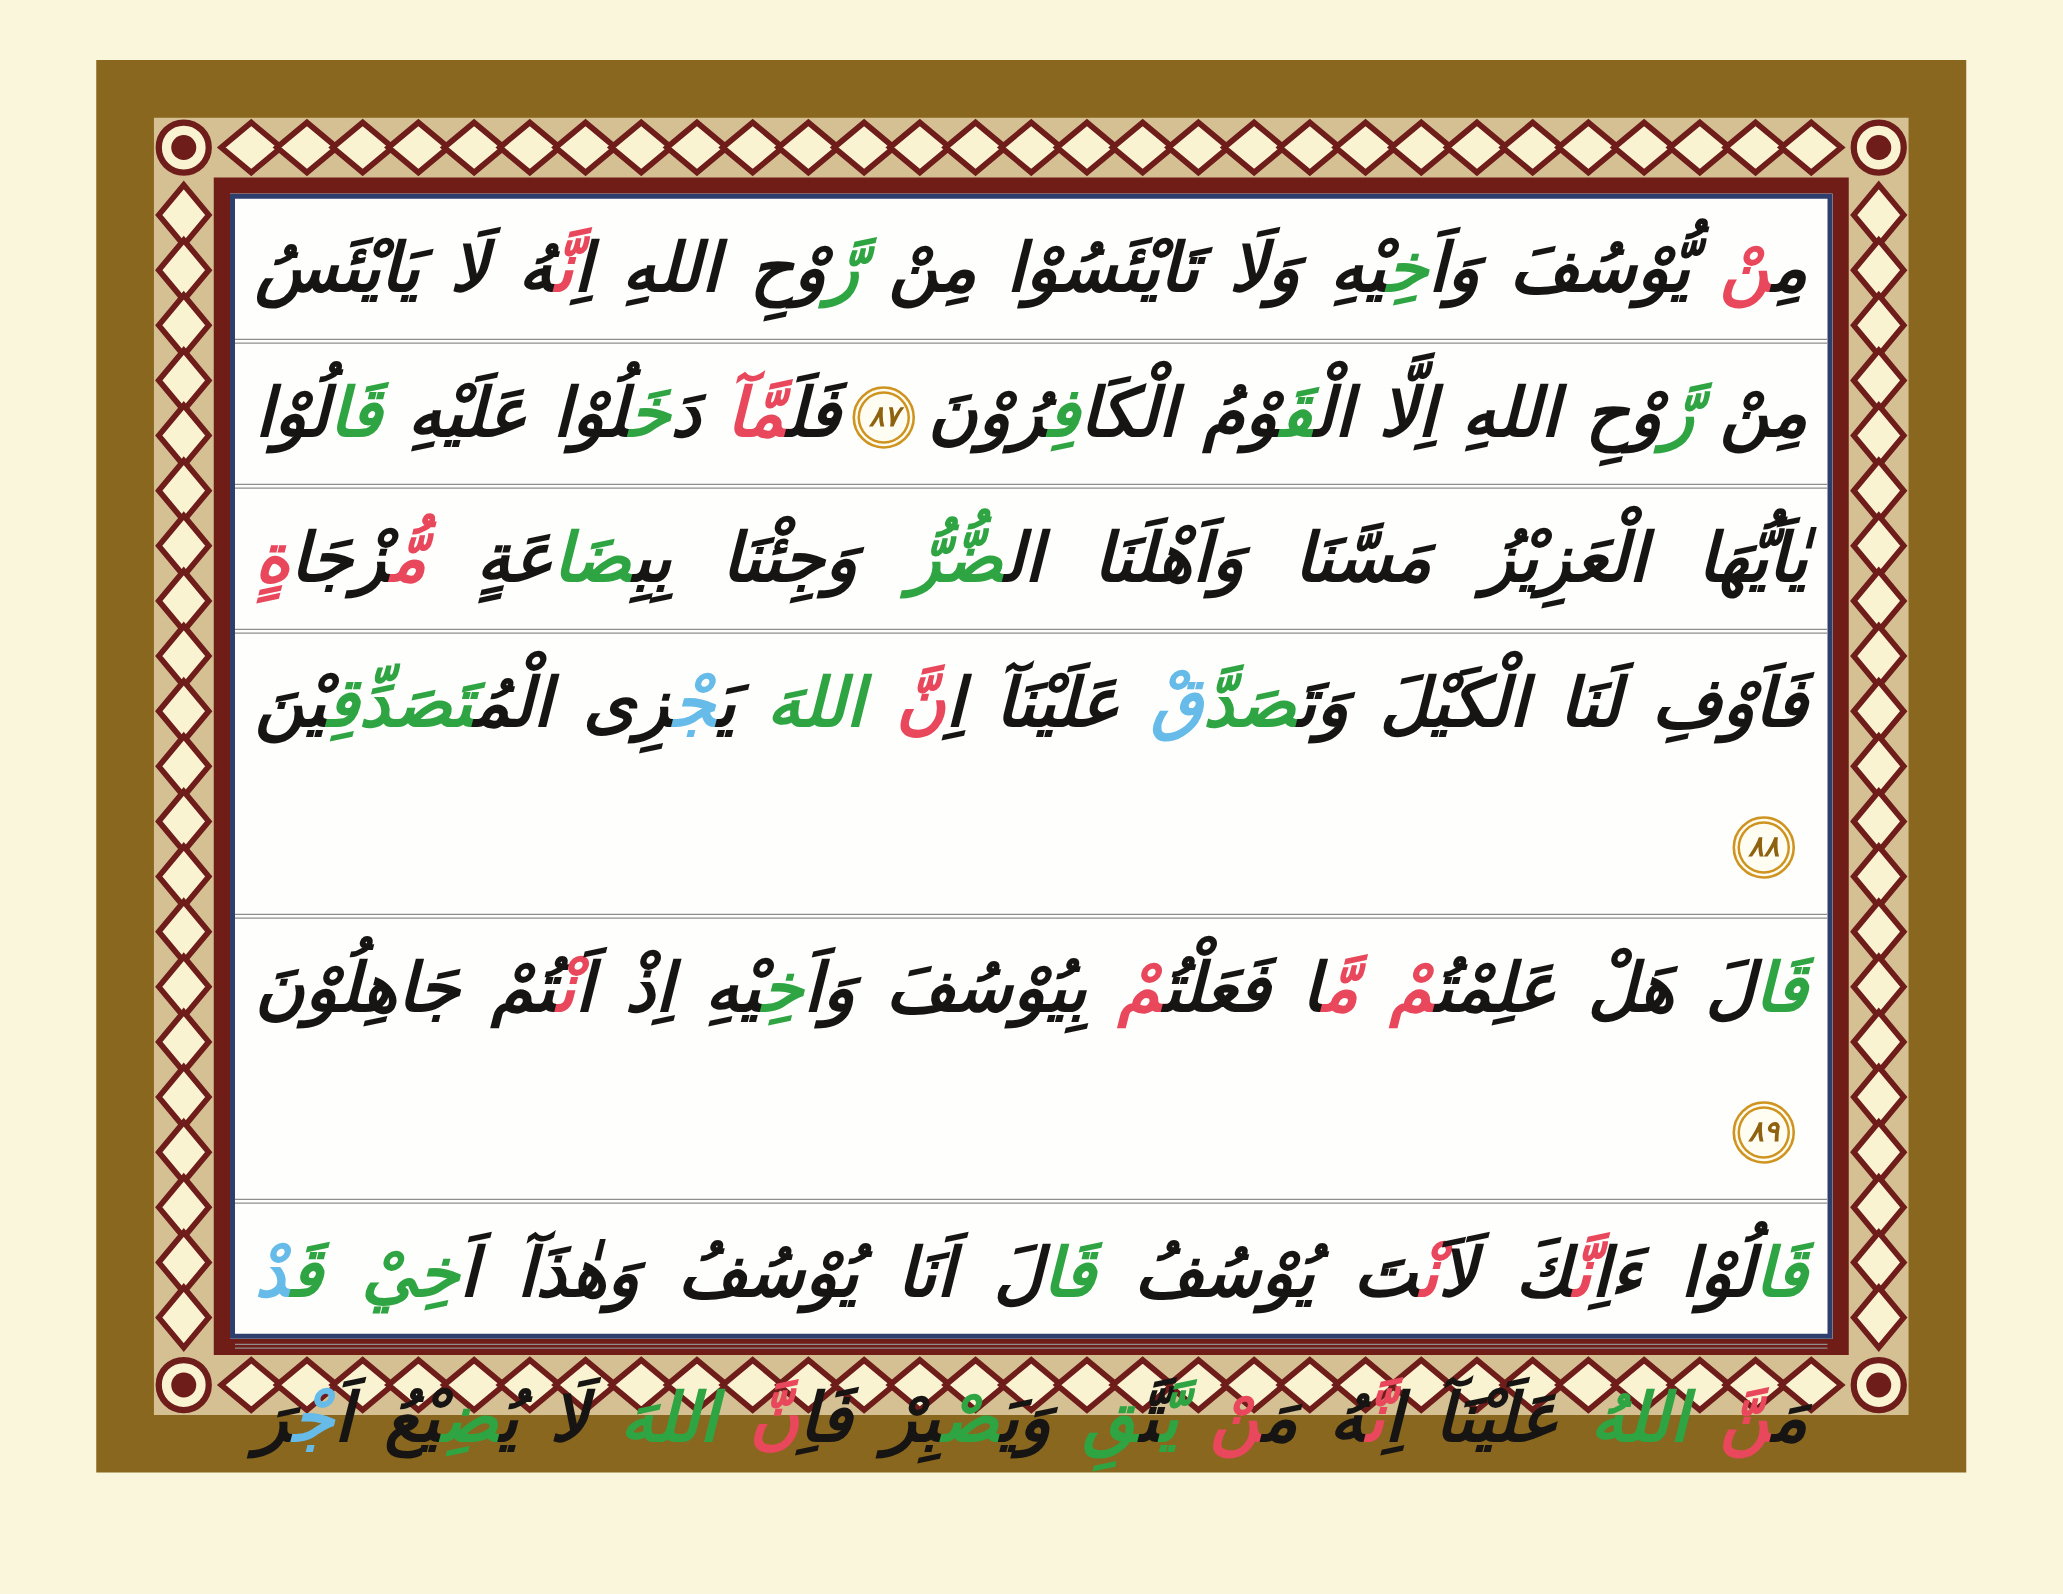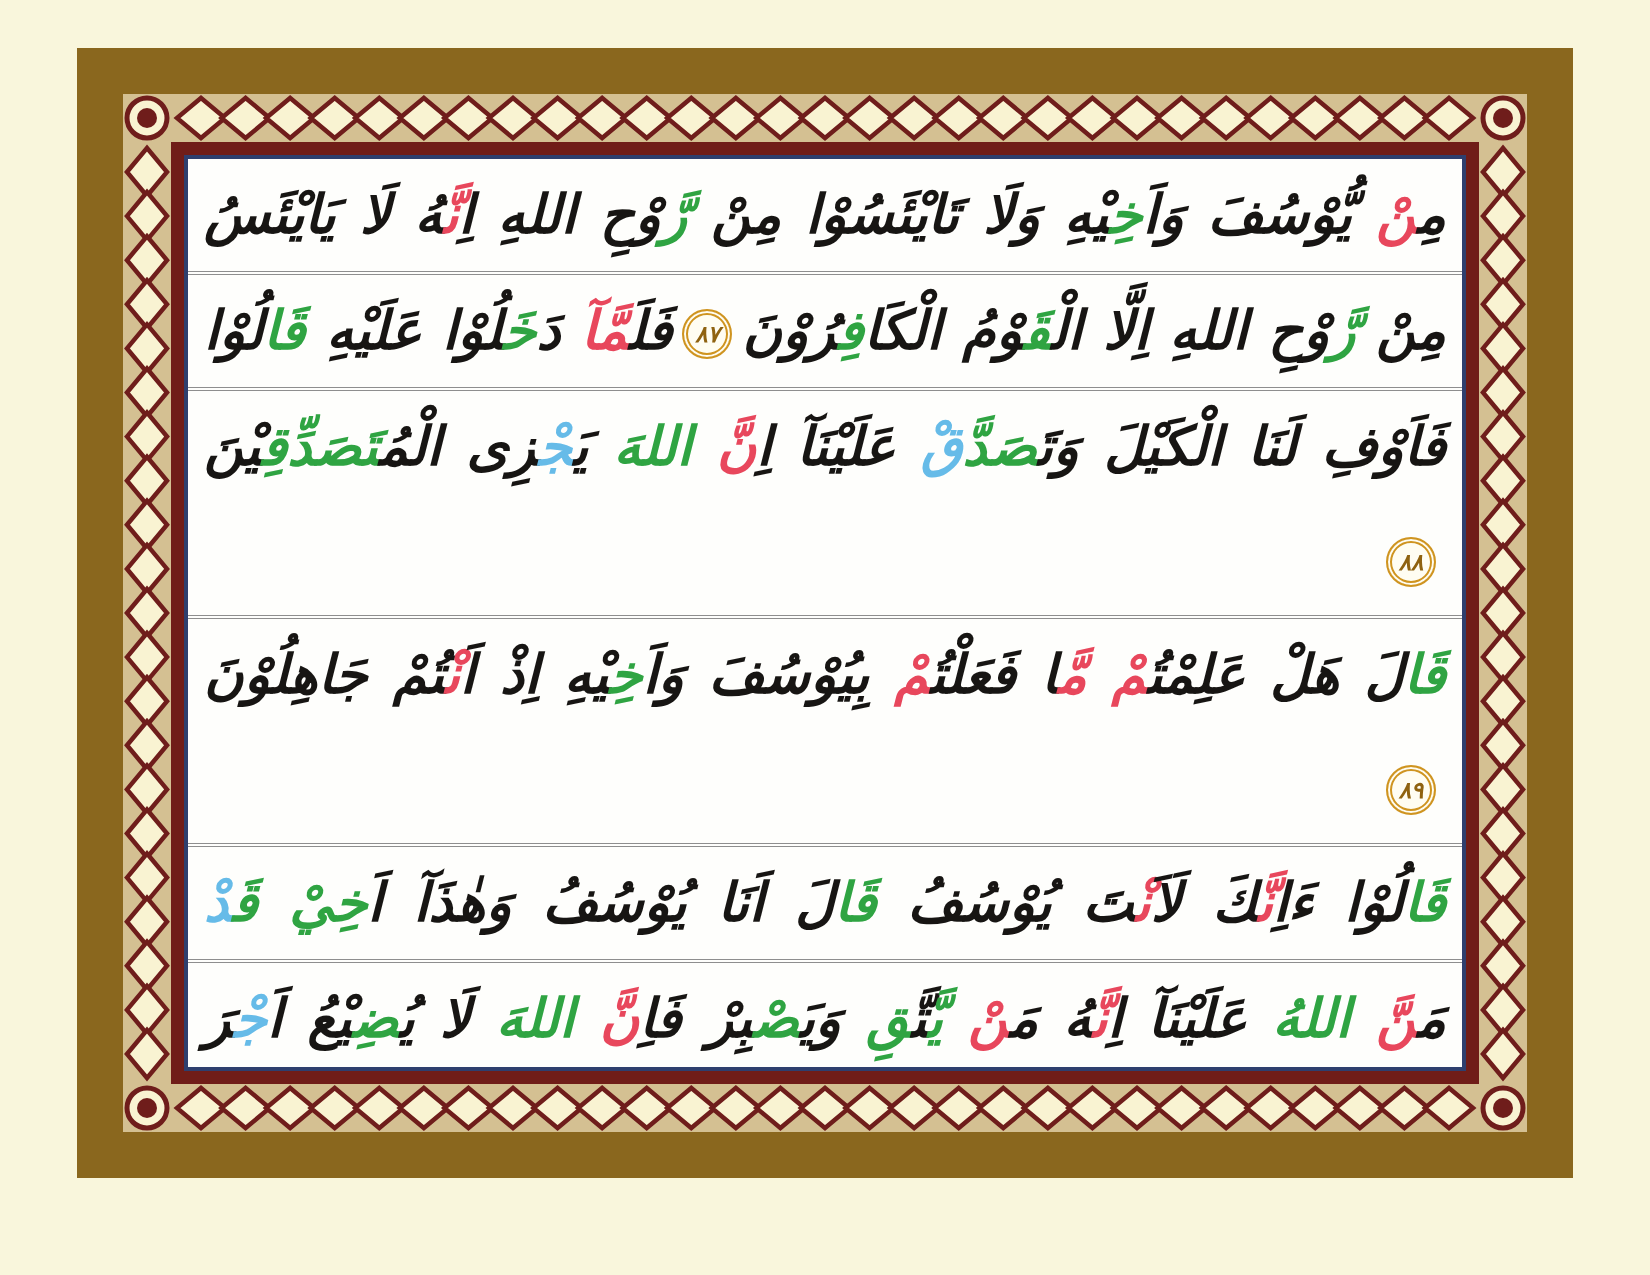--- a/index.html
+++ b/index.html
@@ -189,20 +189,21 @@
         <circle cx="24" cy="1014" r="20" fill="#f9f3d2" stroke="#6f1d1b" stroke-width="5"></circle>
         <circle cx="24" cy="1014" r="10" fill="#6f1d1b"></circle>
         <circle cx="1380" cy="1014" r="20" fill="#f9f3d2" stroke="#6f1d1b" stroke-width="5"></circle>
         <circle cx="1380" cy="1014" r="10" fill="#6f1d1b"></circle>
       </svg>
     <div class="frame-inner">
       <div class="frame-navy">
         <div class="text-area">
             <div class="text-row"><span class="seg c-black">مِ</span><span class="seg c-red">نْ</span><span class="seg c-black"> يُّوْسُفَ وَاَ</span><span class="seg c-green">خِ</span><span class="seg c-black">يْهِ وَلَا تَايْئَسُوْا مِنْ </span><span class="seg c-green">رَّ</span><span class="seg c-black">وْحِ اللهِ اِ</span><span class="seg c-red">نَّ</span><span class="seg c-black">هُ لَا يَايْئَسُ</span></div>
             <div class="text-row"><span class="seg c-black">مِنْ </span><span class="seg c-green">رَّ</span><span class="seg c-black">وْحِ اللهِ اِلَّا الْ</span><span class="seg c-green">قَ</span><span class="seg c-black">وْمُ الْكَا</span><span class="seg c-green">فِ</span><span class="seg c-black">رُوْنَ</span><span class="verse-marker">٨٧</span><span class="seg c-black">فَلَ</span><span class="seg c-red">مَّآ</span><span class="seg c-black"> دَ</span><span class="seg c-green">خَ</span><span class="seg c-black">لُوْا عَلَيْهِ </span><span class="seg c-green">قَا</span><span class="seg c-black">لُوْا</span></div>
+            <div class="text-row"><span class="seg c-black">يٰاَيُّهَا الْعَزِيْزُ مَسَّنَا وَاَهْلَنَا ال</span><span class="seg c-green">ضُّرُّ</span><span class="seg c-black"> وَجِئْنَا بِبِ</span><span class="seg c-green">ضَا</span><span class="seg c-black">عَةٍ </span><span class="seg c-red">مُّ</span><span class="seg c-black">زْجَا</span><span class="seg c-red">ةٍ</span></div>
             <div class="text-row"><span class="seg c-black">فَاَوْفِ لَنَا الْكَيْلَ وَتَ</span><span class="seg c-green">صَدَّ</span><span class="seg c-blue">قْ</span><span class="seg c-black"> عَلَيْنَآ اِ</span><span class="seg c-red">نَّ</span><span class="seg c-black"> </span><span class="seg c-green">اللهَ</span><span class="seg c-black"> يَ</span><span class="seg c-blue">جْ</span><span class="seg c-black">زِى الْمُ</span><span class="seg c-green">تَصَدِّقِ</span><span class="seg c-black">يْنَ</span><span class="verse-marker">٨٨</span></div>
             <div class="text-row"><span class="seg c-green">قَا</span><span class="seg c-black">لَ هَلْ عَلِمْتُ</span><span class="seg c-red">مْ مَّ</span><span class="seg c-black">ا فَعَلْتُ</span><span class="seg c-red">مْ</span><span class="seg c-black"> بِيُوْسُفَ وَاَ</span><span class="seg c-green">خِ</span><span class="seg c-black">يْهِ اِذْ اَ</span><span class="seg c-red">نْ</span><span class="seg c-black">تُمْ جَاهِلُوْنَ</span><span class="verse-marker">٨٩</span></div>
             <div class="text-row"><span class="seg c-green">قَا</span><span class="seg c-black">لُوْا ءَاِ</span><span class="seg c-red">نَّ</span><span class="seg c-black">كَ لَاَ</span><span class="seg c-red">نْ</span><span class="seg c-black">تَ يُوْسُفُ </span><span class="seg c-green">قَا</span><span class="seg c-black">لَ اَنَا يُوْسُفُ وَهٰذَآ اَ</span><span class="seg c-green">خِيْ</span><span class="seg c-black"> </span><span class="seg c-green">قَ</span><span class="seg c-blue">دْ</span></div>
             <div class="text-row"><span class="seg c-black">مَ</span><span class="seg c-red">نَّ</span><span class="seg c-black"> </span><span class="seg c-green">اللهُ</span><span class="seg c-black"> عَلَيْنَآ اِ</span><span class="seg c-red">نَّ</span><span class="seg c-black">هُ مَ</span><span class="seg c-red">نْ</span><span class="seg c-black"> </span><span class="seg c-green">يَّ</span><span class="seg c-black">تَّ</span><span class="seg c-green">قِ</span><span class="seg c-black"> وَيَ</span><span class="seg c-green">صْ</span><span class="seg c-black">بِرْ فَاِ</span><span class="seg c-red">نَّ</span><span class="seg c-black"> </span><span class="seg c-green">اللهَ</span><span class="seg c-black"> لَا يُ</span><span class="seg c-green">ضِ</span><span class="seg c-black">يْعُ اَ</span><span class="seg c-blue">جْ</span><span class="seg c-black">رَ</span></div>
           </div>
       </div>
     </div>
   </div>
 </div>
 

